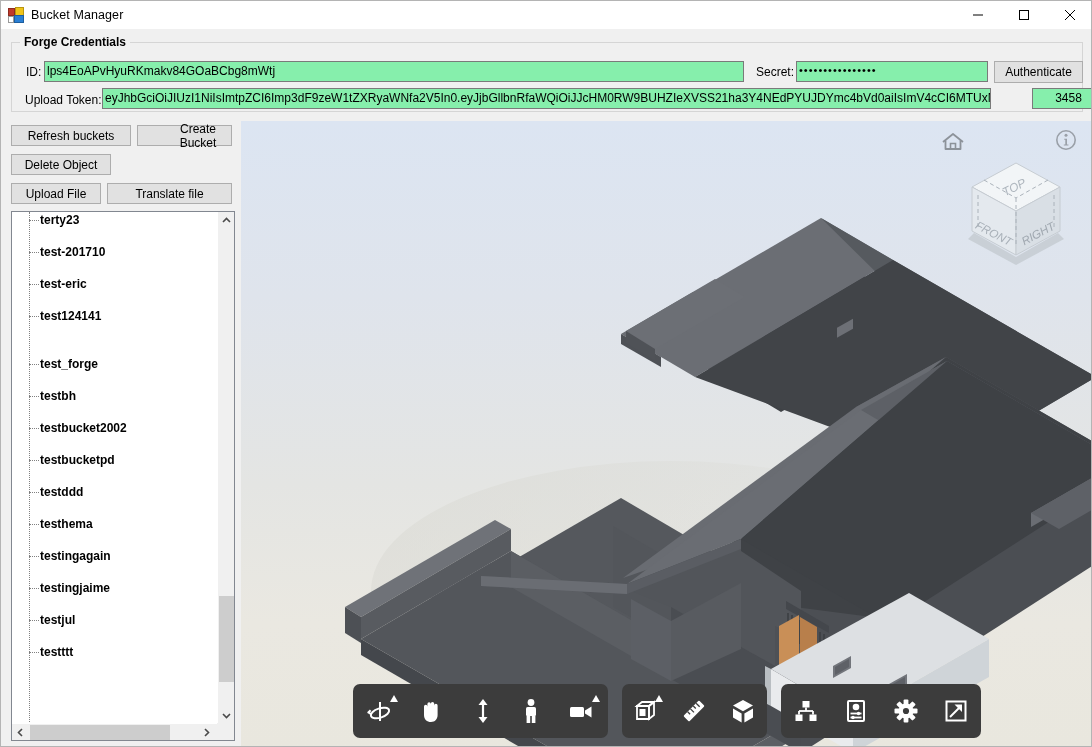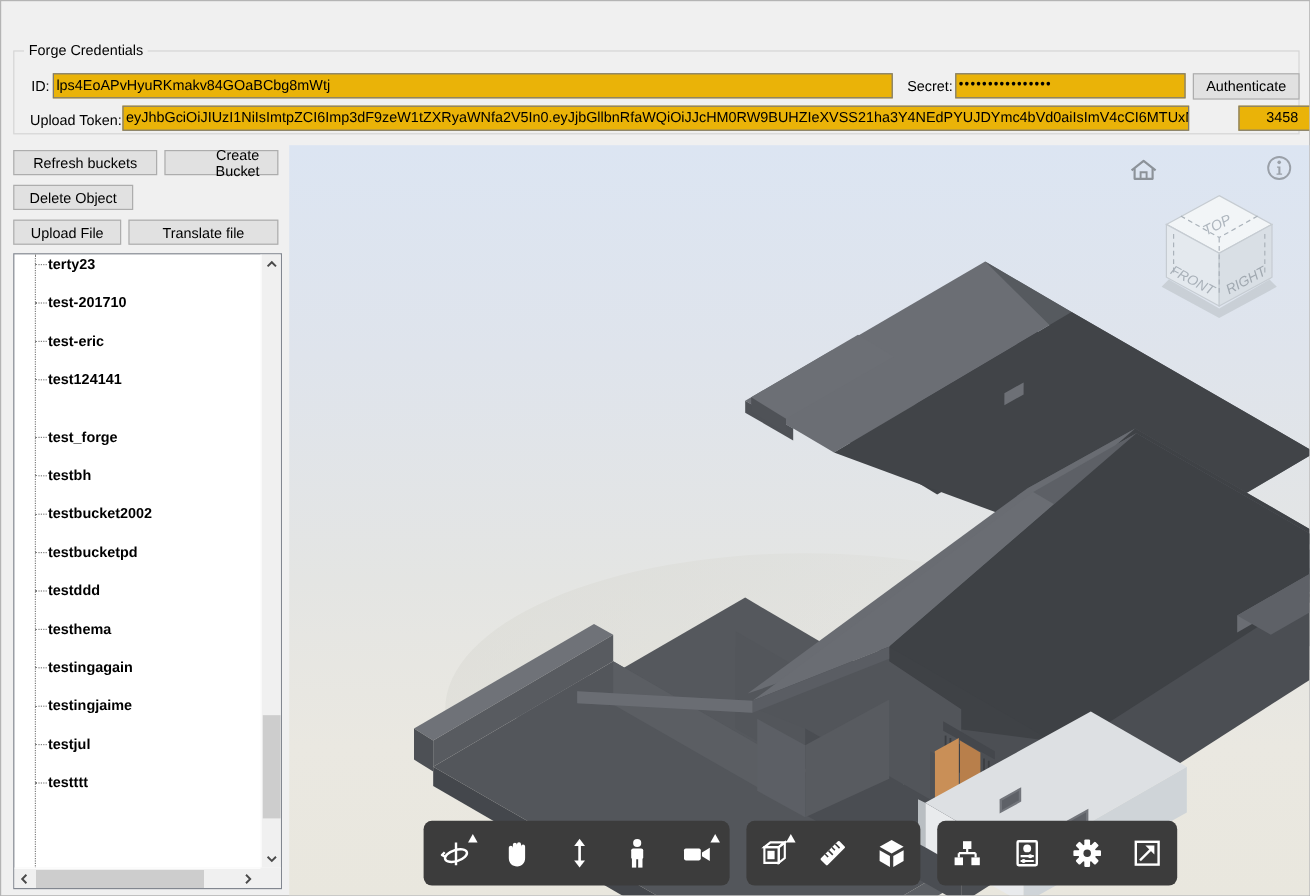--- a/index.html
+++ b/index.html
@@ -50,28 +50,28 @@
   .groupbox {
     position: absolute;
     left: 10px; top: 41px;
     width: 1072px; height: 70px;
     border: 1px solid #d5d5d5;
     border-radius: 0;
   }
   .groupbox-title {
     position: absolute; left: 8px; top: -8px;
     background: #f0f0f0; padding: 0 4px;
-    font-size: 12px; color: #000;
+    font-size: 12px; color: #000; font-weight: bold;
   }
 
   .lbl { position: absolute; font-size: 12px; color: #000; white-space: nowrap; }
 
   .txtbox {
     position: absolute;
-    background: #eab308;
+    background: #86efac;
     border: 1px solid #7a7a7a;
     font-family: "Liberation Sans", sans-serif;
     font-size: 12px;
     color: #000;
     padding: 0 2px;
     line-height: 19px;
     height: 21px;
     overflow: hidden;
     white-space: nowrap;
   }
@@ -209,20 +209,47 @@
     border-left: 4px solid transparent;
     border-right: 4px solid transparent;
     border-bottom: 7px solid #ffffff;
   }
 </style>
 </head>
 <body>
 
 <div id="app">
 
+  <div class="titlebar">
+    <span class="app-icon">
+      <i class="ai-r"></i>
+        <i class="ai-y"></i>
+        <i class="ai-b"></i>
+        <i class="ai-w"></i>
+    </span>
+    <span class="title-text">Bucket Manager</span>
+    <span class="winbtns">
+      <span class="winbtn">
+        <svg width="12" height="12" viewBox="0 0 12 12">
+            <line x1="1" y1="6" x2="11" y2="6" stroke="#000" stroke-width="1"></line>
+          </svg>
+      </span>
+      <span class="winbtn">
+        <svg width="12" height="12" viewBox="0 0 12 12">
+            <rect x="1.5" y="1.5" width="9" height="9" fill="none" stroke="#000" stroke-width="1"></rect>
+          </svg>
+      </span>
+      <span class="winbtn">
+        <svg width="12" height="12" viewBox="0 0 12 12">
+            <line x1="1" y1="1" x2="11" y2="11" stroke="#000" stroke-width="1"></line>
+            <line x1="11" y1="1" x2="1" y2="11" stroke="#000" stroke-width="1"></line>
+          </svg>
+      </span>
+    </span>
+  </div>
 
   <div class="groupbox">
     <span class="groupbox-title">Forge Credentials</span>
   </div>
 
   <span class="lbl" style="left:25px; top:64px;">ID:</span>
   <div class="txtbox" style="left:43px; top:60px; width:700px;">lps4EoAPvHyuRKmakv84GOaBCbg8mWtj</div>
 
   <span class="lbl" style="left:755px; top:64px;">Secret:</span>
   <div class="txtbox" style="left:795px; top:60px; width:192px; line-height:17px; letter-spacing:1px; font-size:11px;">••••••••••••••••</div>

